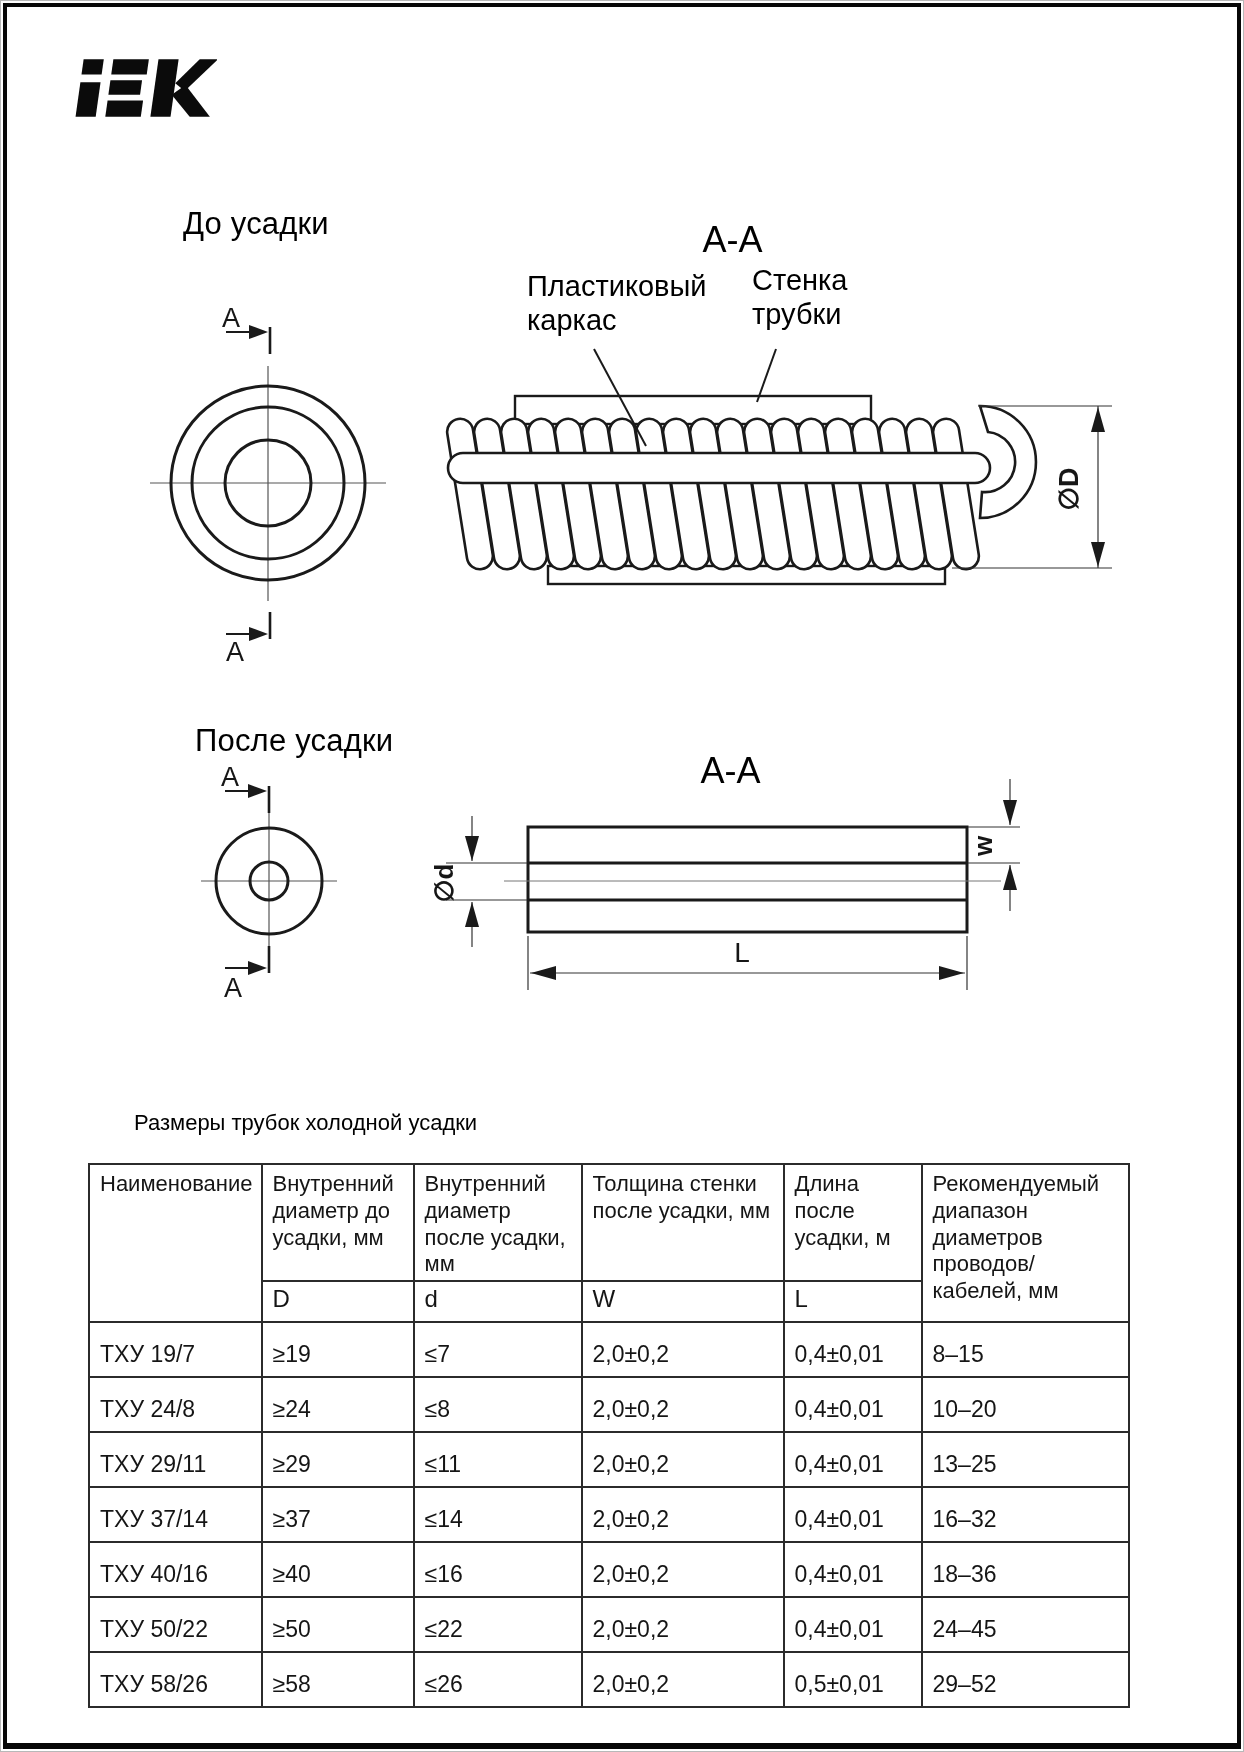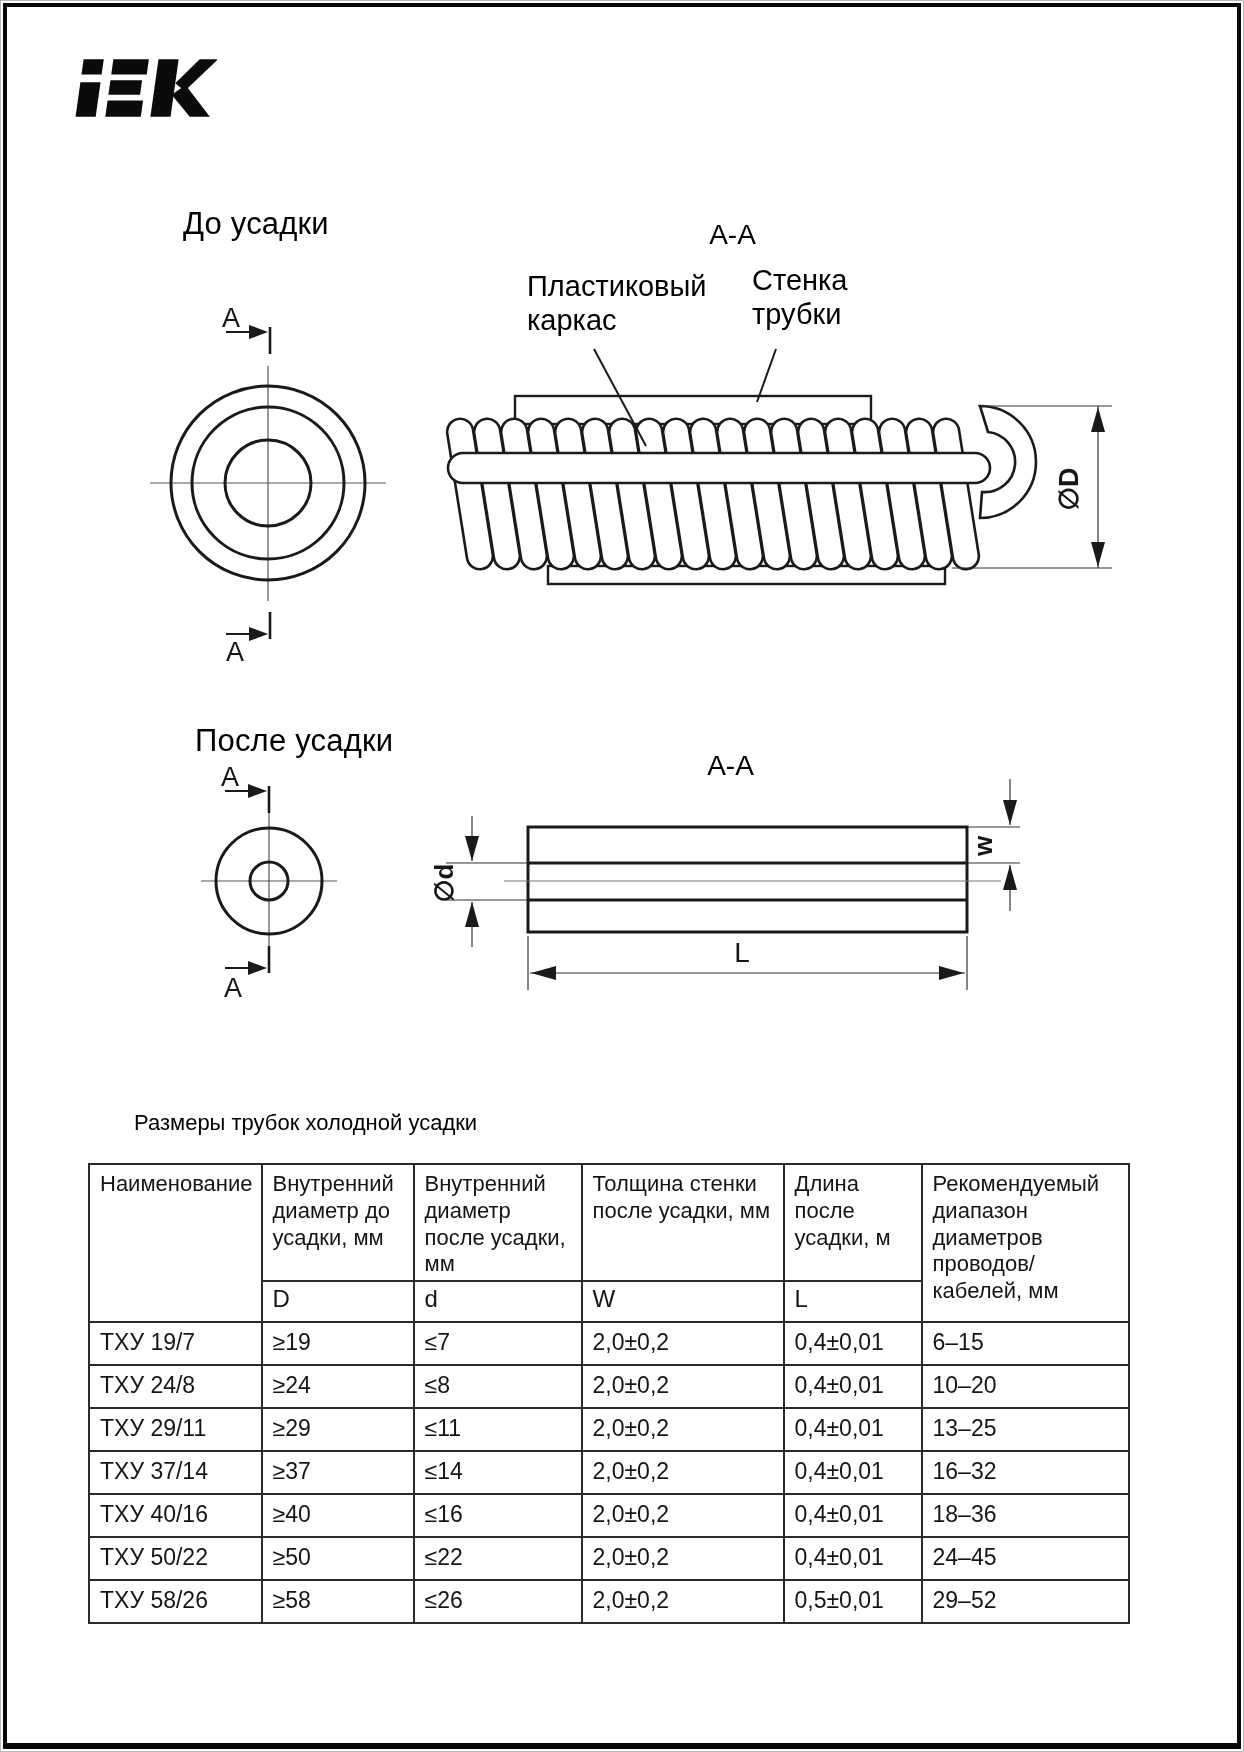--- a/index.html
+++ b/index.html
@@ -3,31 +3,31 @@
 <meta charset="utf-8">
 <style>
   html,body{margin:0;padding:0;background:#e8e8e8;}
   .page{position:relative;width:1244px;height:1752px;background:#ffffff;overflow:hidden;
         font-family:"Liberation Sans",sans-serif;color:#1a1a1a;}
   .outer-edge{position:absolute;inset:0;border:1px solid #b8b8b8;pointer-events:none;}
   .frame{position:absolute;inset:3px;border:4px solid #070707;border-bottom-width:6px;pointer-events:none;}
   .art{position:absolute;left:0;top:0;}
   .lbl{position:absolute;color:#000000;}
   .title{font-size:31px;letter-spacing:.2px;}
-  .viewtitle{font-size:28px;text-align:center;}
+  .viewtitle{font-size:36px;text-align:center;}
   .calloutlbl{font-size:29px;line-height:1.18;}
   .tabletitle{font-size:22px;margin-left:46px;}
   .logo{position:absolute;left:75px;top:58px;width:142px;height:60px;}
   
   .dimtable{position:absolute;left:88px;top:1163px;border-collapse:collapse;table-layout:fixed;}
   .dimtable td,.dimtable th{border:2px solid #2b2b2b;padding:6px 8px 2px 10px;
       font-weight:400;text-align:left;vertical-align:top;color:#151515;}
   .dimtable .hdr{font-size:22px;line-height:1.22;}
   .dimtable .sym{font-size:24px;height:34px;padding-top:3px;}
-  .dimtable .dat td{font-size:23px;height:39px;vertical-align:middle;padding-top:0;}
+  .dimtable .dat td{font-size:23px;height:39px;vertical-align:middle;padding-top:12px;}
   svg text{font-family:"Liberation Sans",sans-serif;fill:#161616;}
 </style>
 </head>
 <body>
 
 <div class="page">
   <div class="outer-edge"></div>
   <div class="frame"></div>
 
   <div class="logo" aria-label="IEK">
@@ -188,21 +188,21 @@
         <td class="sym">d</td>
         <td class="sym">W</td>
         <td class="sym">L</td>
       </tr>
       <tr class="dat">
         <td>ТХУ 19/7</td>
         <td>≥19</td>
         <td>≤7</td>
         <td>2,0±0,2</td>
         <td>0,4±0,01</td>
-        <td>6–15</td>
+        <td>8–15</td>
       </tr>
       <tr class="dat">
         <td>ТХУ 24/8</td>
         <td>≥24</td>
         <td>≤8</td>
         <td>2,0±0,2</td>
         <td>0,4±0,01</td>
         <td>10–20</td>
       </tr>
       <tr class="dat">

